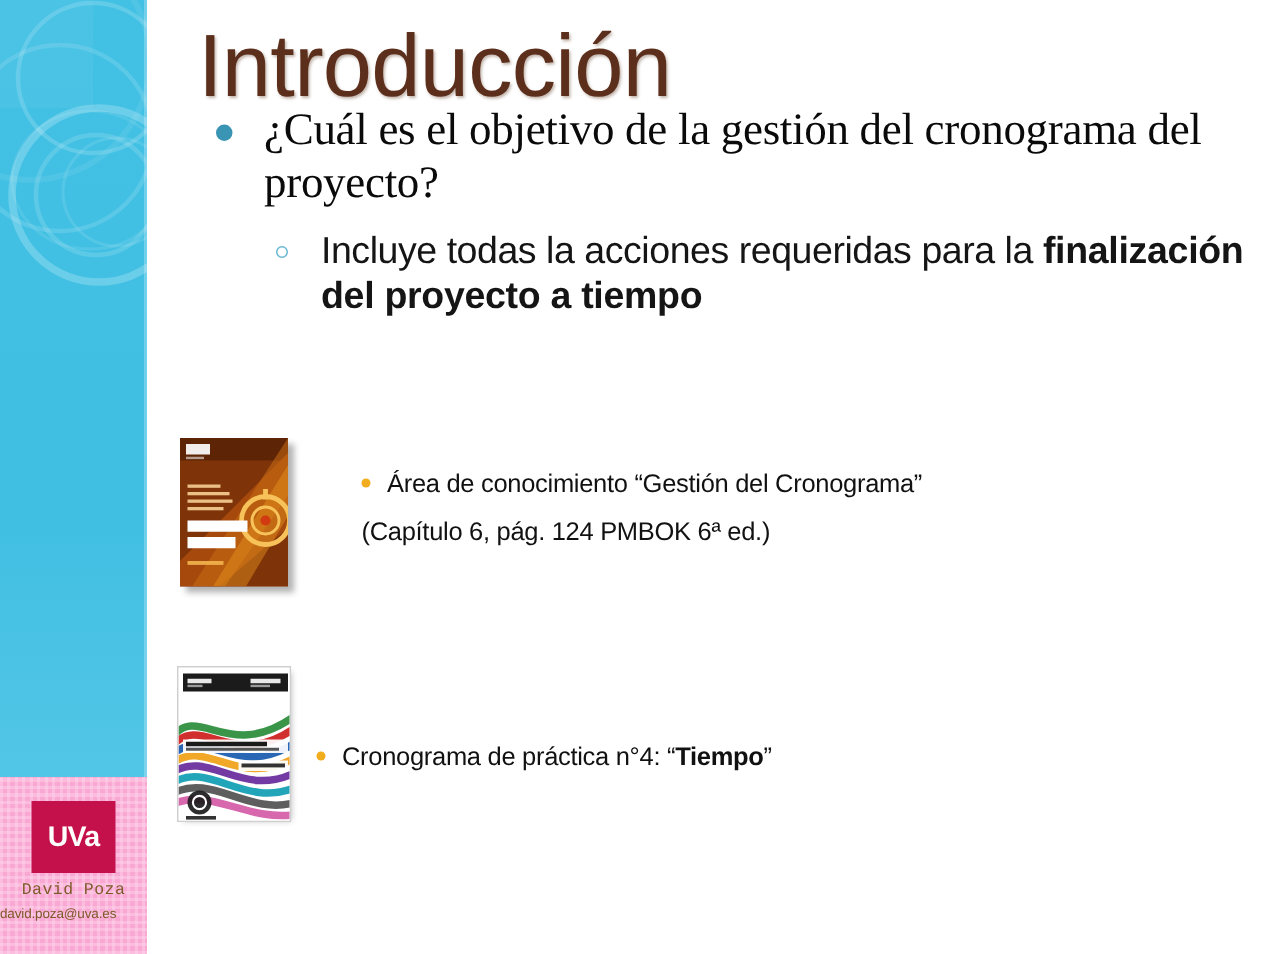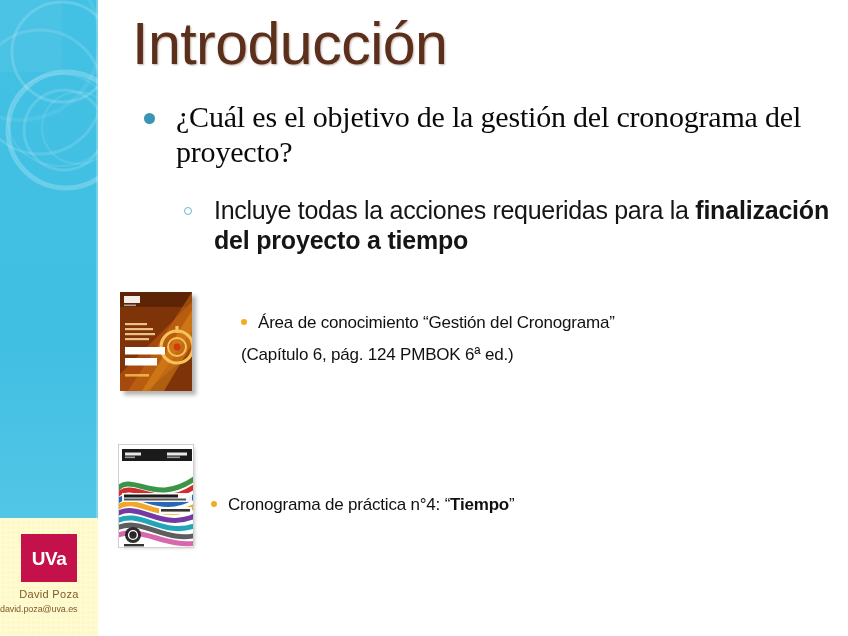--- a/index.html
+++ b/index.html
@@ -53,21 +53,21 @@
     background: rgba(255,255,255,0.25);
   }
 
   
   #footer-block {
     position: absolute;
     left: 0;
     bottom: 0;
     width: 98px;
     height: 118px;
-    background: #fef9c3;
+    background: #f9a8d4;
     overflow: hidden;
   }
   #footer-texture {
     position: absolute;
     left: 0; top: 0; right: 0; bottom: 0;
     background-image:
       repeating-linear-gradient(0deg, rgba(255,255,255,0.30) 0px, rgba(255,255,255,0.30) 2px, rgba(0,0,0,0) 2px, rgba(0,0,0,0) 5px),
       repeating-linear-gradient(90deg, rgba(255,255,255,0.30) 0px, rgba(255,255,255,0.30) 2px, rgba(0,0,0,0) 2px, rgba(0,0,0,0) 5px);
     opacity: .75;
   }
@@ -90,21 +90,21 @@
     letter-spacing: -0.5px;
     line-height: 1;
   }
   #author-name {
     position: absolute;
     left: 0;
     top: 70px;
     width: 98px;
     text-align: center;
     color: #7d5a2a;
-    font-family: Liberation Sans, sans-serif;
+    font-family: Liberation Mono, monospace;
     font-size: 11px;
     letter-spacing: 0.3px;
     white-space: nowrap;
   }
   #author-email {
     position: absolute;
     left: 0;
     top: 86px;
     width: 98px;
     text-align: left;
@@ -127,21 +127,21 @@
     line-height: 1.05;
     letter-spacing: -0.5px;
     text-shadow: 1px 1px 2px rgba(120,90,70,0.45);
     white-space: nowrap;
   }
 
   
   #content {
     position: absolute;
     left: 132px;
-    top: 100px;
+    top: 70px;
     width: 700px;
   }
 
   .bullet-l1 {
     position: relative;
     padding-left: 44px;
     margin-bottom: 6px;
     color: #0a0a0a;
     font-family: "Liberation Serif", serif;
     font-size: 30px;
@@ -154,21 +154,21 @@
     top: 13px;
     width: 11px;
     height: 11px;
     border-radius: 50%;
     background: #3a94b4;
   }
 
   .bullet-l2 {
     position: relative;
     padding-left: 82px;
-    margin-top: 25px;
+    margin-top: 12px;
     color: #151515;
     font-family: "Liberation Sans", sans-serif;
     font-size: 25px;
     line-height: 1.22;
     letter-spacing: -0.3px;
   }
   .bullet-l2 .marker {
     position: absolute;
     left: 52px;
     top: 12px;

